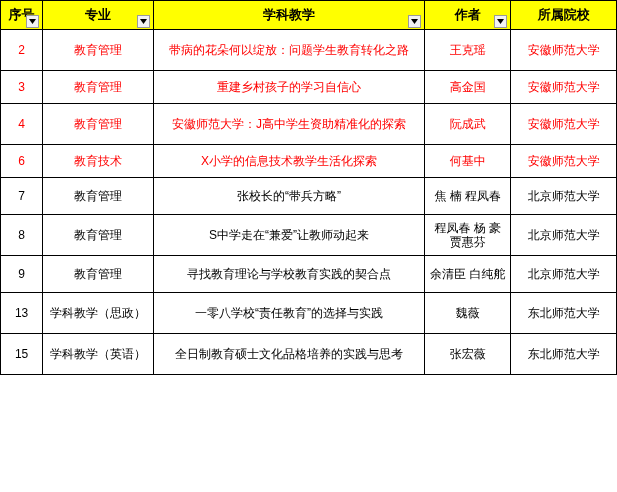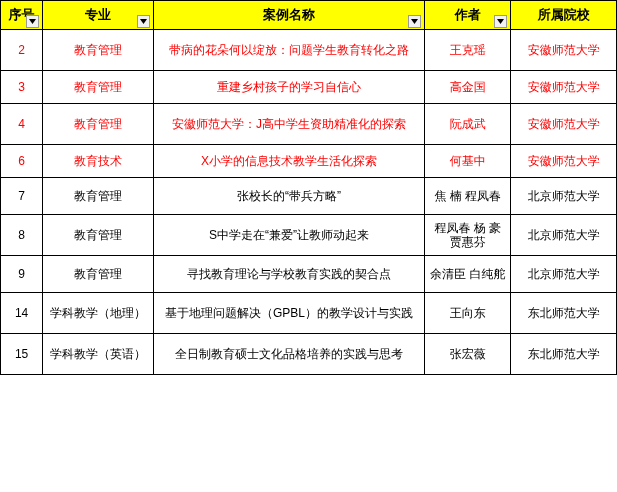--- a/index.html
+++ b/index.html
@@ -114,21 +114,21 @@
           <span class="hdr-label">专业</span>
           <span class="filter-btn">
             <svg width="7" height="5" viewBox="0 0 7 5">
                 <polygon points="0,0 7,0 3.5,5" fill="#000"></polygon>
               </svg>
           </span>
         </div>
       </td>
       <td>
         <div class="hdr-inner">
-          <span class="hdr-label">案例名称</span>
+          <span class="hdr-label">学科教学</span>
           <span class="filter-btn">
             <svg width="7" height="5" viewBox="0 0 7 5">
                 <polygon points="0,0 7,0 3.5,5" fill="#000"></polygon>
               </svg>
           </span>
         </div>
       </td>
       <td>
         <div class="hdr-inner">
           <span class="hdr-label">作者</span>
@@ -190,24 +190,24 @@
       <td>北京师范大学</td>
     </tr>
     <tr class="row-med">
       <td class="seq">9</td>
       <td>教育管理</td>
       <td class="title-cell">寻找教育理论与学校教育实践的契合点</td>
       <td>余清臣 白纯舵</td>
       <td>北京师范大学</td>
     </tr>
     <tr class="row-tall">
-      <td class="seq">14</td>
-      <td>学科教学（地理）</td>
-      <td class="title-cell">基于地理问题解决（GPBL）的教学设计与实践</td>
-      <td>王向东</td>
+      <td class="seq">13</td>
+      <td>学科教学（思政）</td>
+      <td class="title-cell">一零八学校“责任教育”的选择与实践</td>
+      <td>魏薇</td>
       <td>东北师范大学</td>
     </tr>
     <tr class="row-tall">
       <td class="seq">15</td>
       <td>学科教学（英语）</td>
       <td class="title-cell">全日制教育硕士文化品格培养的实践与思考</td>
       <td>张宏薇</td>
       <td>东北师范大学</td>
     </tr>
   </tbody>

